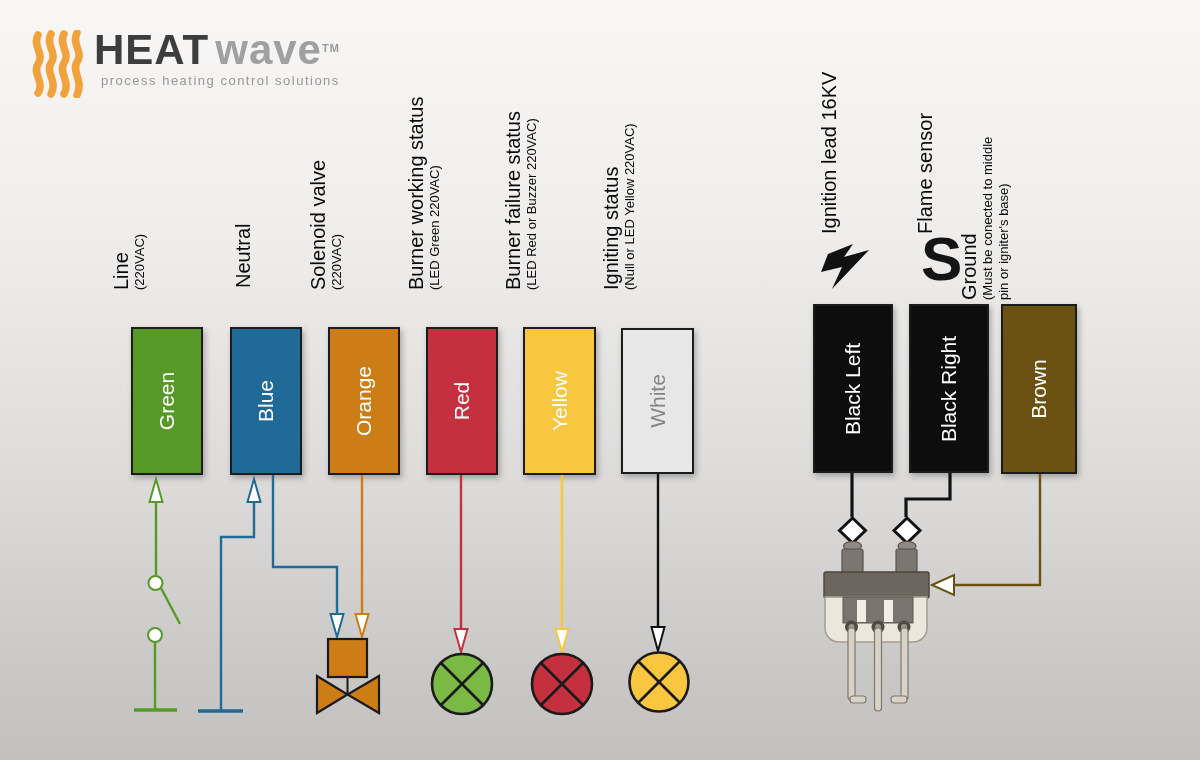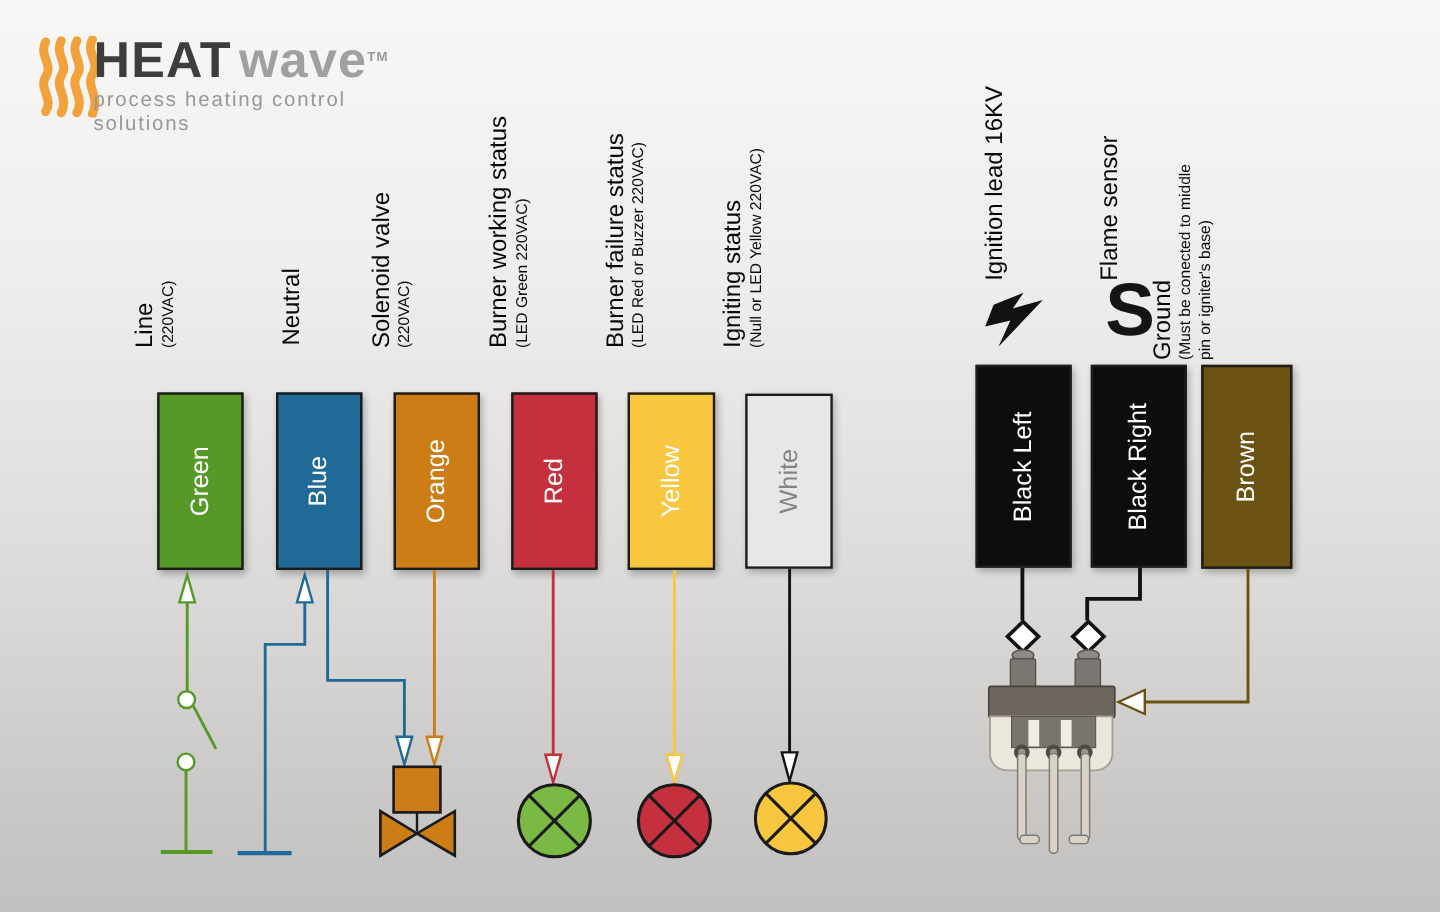--- a/index.html
+++ b/index.html
@@ -4,26 +4,26 @@
 <style>
   html,body{margin:0;padding:0;}
   body{font-family:"Liberation Sans",sans-serif;}
   .stage{
     position:relative;width:1200px;height:760px;overflow:hidden;
     background:linear-gradient(180deg,#f8f7f6 0%,#efeeed 30%,#dddcdb 62%,#c9c8c7 88%,#c2c1c0 100%);
   }
   
   .logo{position:absolute;left:30px;top:28px;width:340px;height:72px;}
   .logo-flames{position:absolute;left:0;top:2px;}
-  .logo-text{position:absolute;left:48px;top:0;}
+  .logo-text{position:absolute;left:64px;top:0;text-align:right;}
   .logo-main{font-size:42px;font-weight:bold;letter-spacing:1px;line-height:44px;white-space:nowrap;}
   .logo-heat{color:#3d3d3d;}
   .logo-wave{color:#a0a0a0;margin-left:6px;}
   .logo-tm{color:#9a9a9a;font-size:11px;font-weight:bold;vertical-align:top;position:relative;top:-2px;}
-  .logo-tagline{color:#979797;font-size:17px;letter-spacing:1.5px;margin-top:1px;}
+  .logo-tagline{color:#979797;font-size:13px;letter-spacing:1.5px;margin-top:1px;}
   
   .block{position:absolute;border:2px solid #1c1c1c;box-shadow:2px 3px 6px rgba(0,0,0,.28);
          display:flex;align-items:center;justify-content:center;box-sizing:border-box;}
   .block span{transform:rotate(-90deg);white-space:nowrap;font-size:21px;color:#fff;}
   .b-green{left:131px;top:327px;width:72px;height:148px;background:var(--green);}
   .b-blue{left:230px;top:327px;width:72px;height:148px;background:var(--blue);}
   .b-orange{left:328px;top:327px;width:72px;height:148px;background:var(--orange);}
   .b-red{left:426px;top:327px;width:72px;height:148px;background:var(--red);}
   .b-yellow{left:523px;top:327px;width:73px;height:148px;background:var(--yellow);}
   .b-white{left:621px;top:328px;width:73px;height:146px;background:var(--white-block);}

